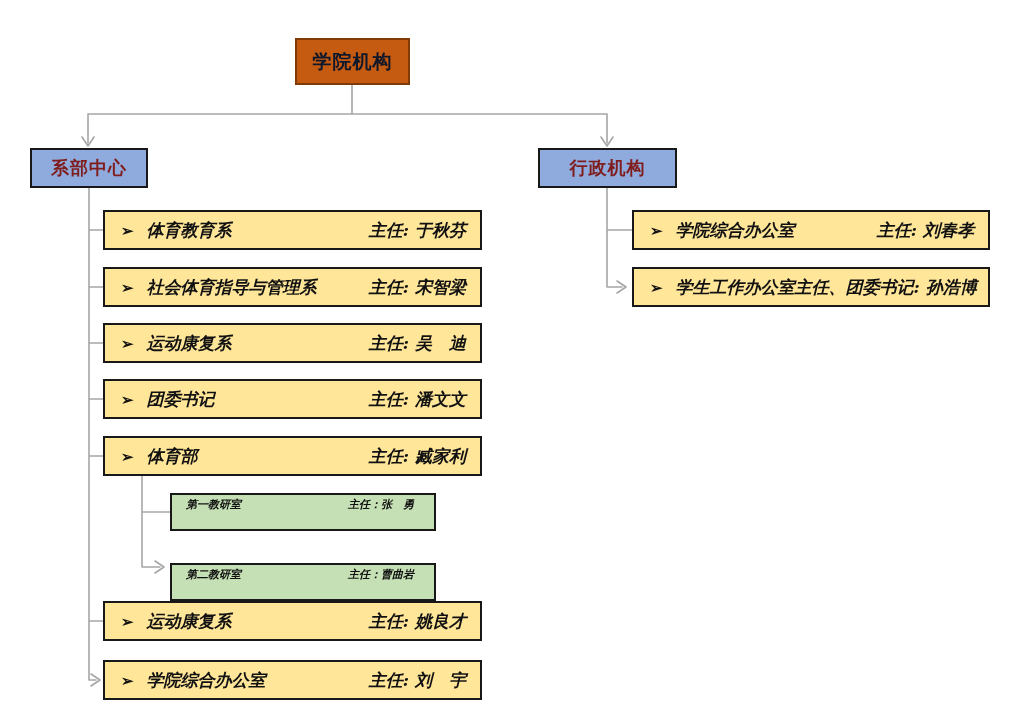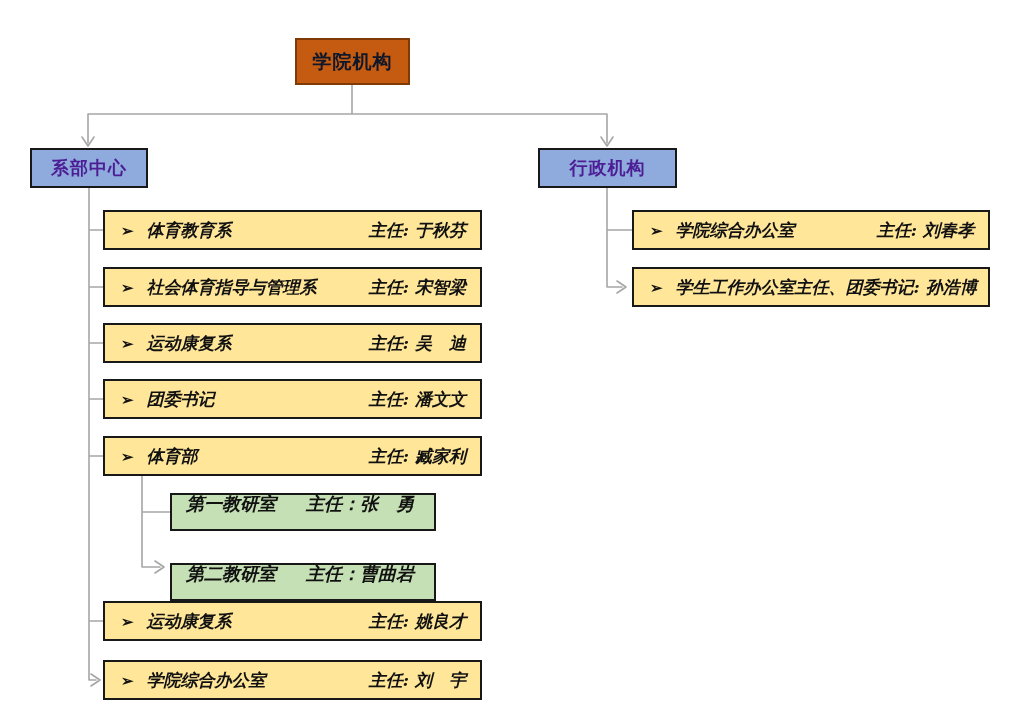--- a/index.html
+++ b/index.html
@@ -12,36 +12,36 @@
     position:absolute;box-sizing:border-box;display:flex;align-items:center;
     border:2px solid #181818;
   }
   .node.root{
     left:295px;top:38px;width:115px;height:47px;justify-content:center;
     background:var(--color-root,#C55A11);border-color:var(--color-root-border,#7F3A05);
     color:#0f172a;font-weight:bold;font-size:19px;letter-spacing:1px;
   }
   .node.branch{
     justify-content:center;background:var(--color-branch,#8FAADC);
-    color:#4c1d95;font-weight:bold;font-size:18px;letter-spacing:1px;
+    color:#7f1d1d;font-weight:bold;font-size:18px;letter-spacing:1px;
   }
   .node.branch.left{left:30px;top:148px;width:118px;height:40px;}
   .node.branch.right{left:538px;top:148px;width:139px;height:40px;}
   .node.item{
     background:var(--color-item,#FFE699);height:40px;
     font-family:"DejaVu Serif",serif;font-weight:bold;color:#111111;font-size:17px;
     padding:0 14px 0 16px;justify-content:space-between;
   }
   .node.item .left-part{display:flex;align-items:center;gap:13px;white-space:nowrap;}
   .node.item .bullet{font-size:15px;line-height:1;transform:translateY(1px);}
   .node.item.col-left{left:103px;width:379px;}
   .node.item.col-right{left:632px;width:358px;}
   .node.sub{
     background:var(--color-sub,#C5E0B4);left:170px;width:266px;height:38px;
-    font-family:"DejaVu Serif",serif;font-weight:bold;color:#111111;font-size:18px;
+    font-family:"DejaVu Serif",serif;font-weight:bold;color:#111111;font-size:11px;
     padding:0 20px 16px 14px;justify-content:space-between;
   }
   .r1{top:210px}.r2{top:267px}.r3{top:323px}.r4{top:379px}
   .r5{top:436px}.r6{top:601px}.r7{top:660px}
   .g1{top:493px}.g2{top:563px}
   .name,.role{white-space:nowrap;font-style:italic;}
 </style>
 </head>
 <body>
 

